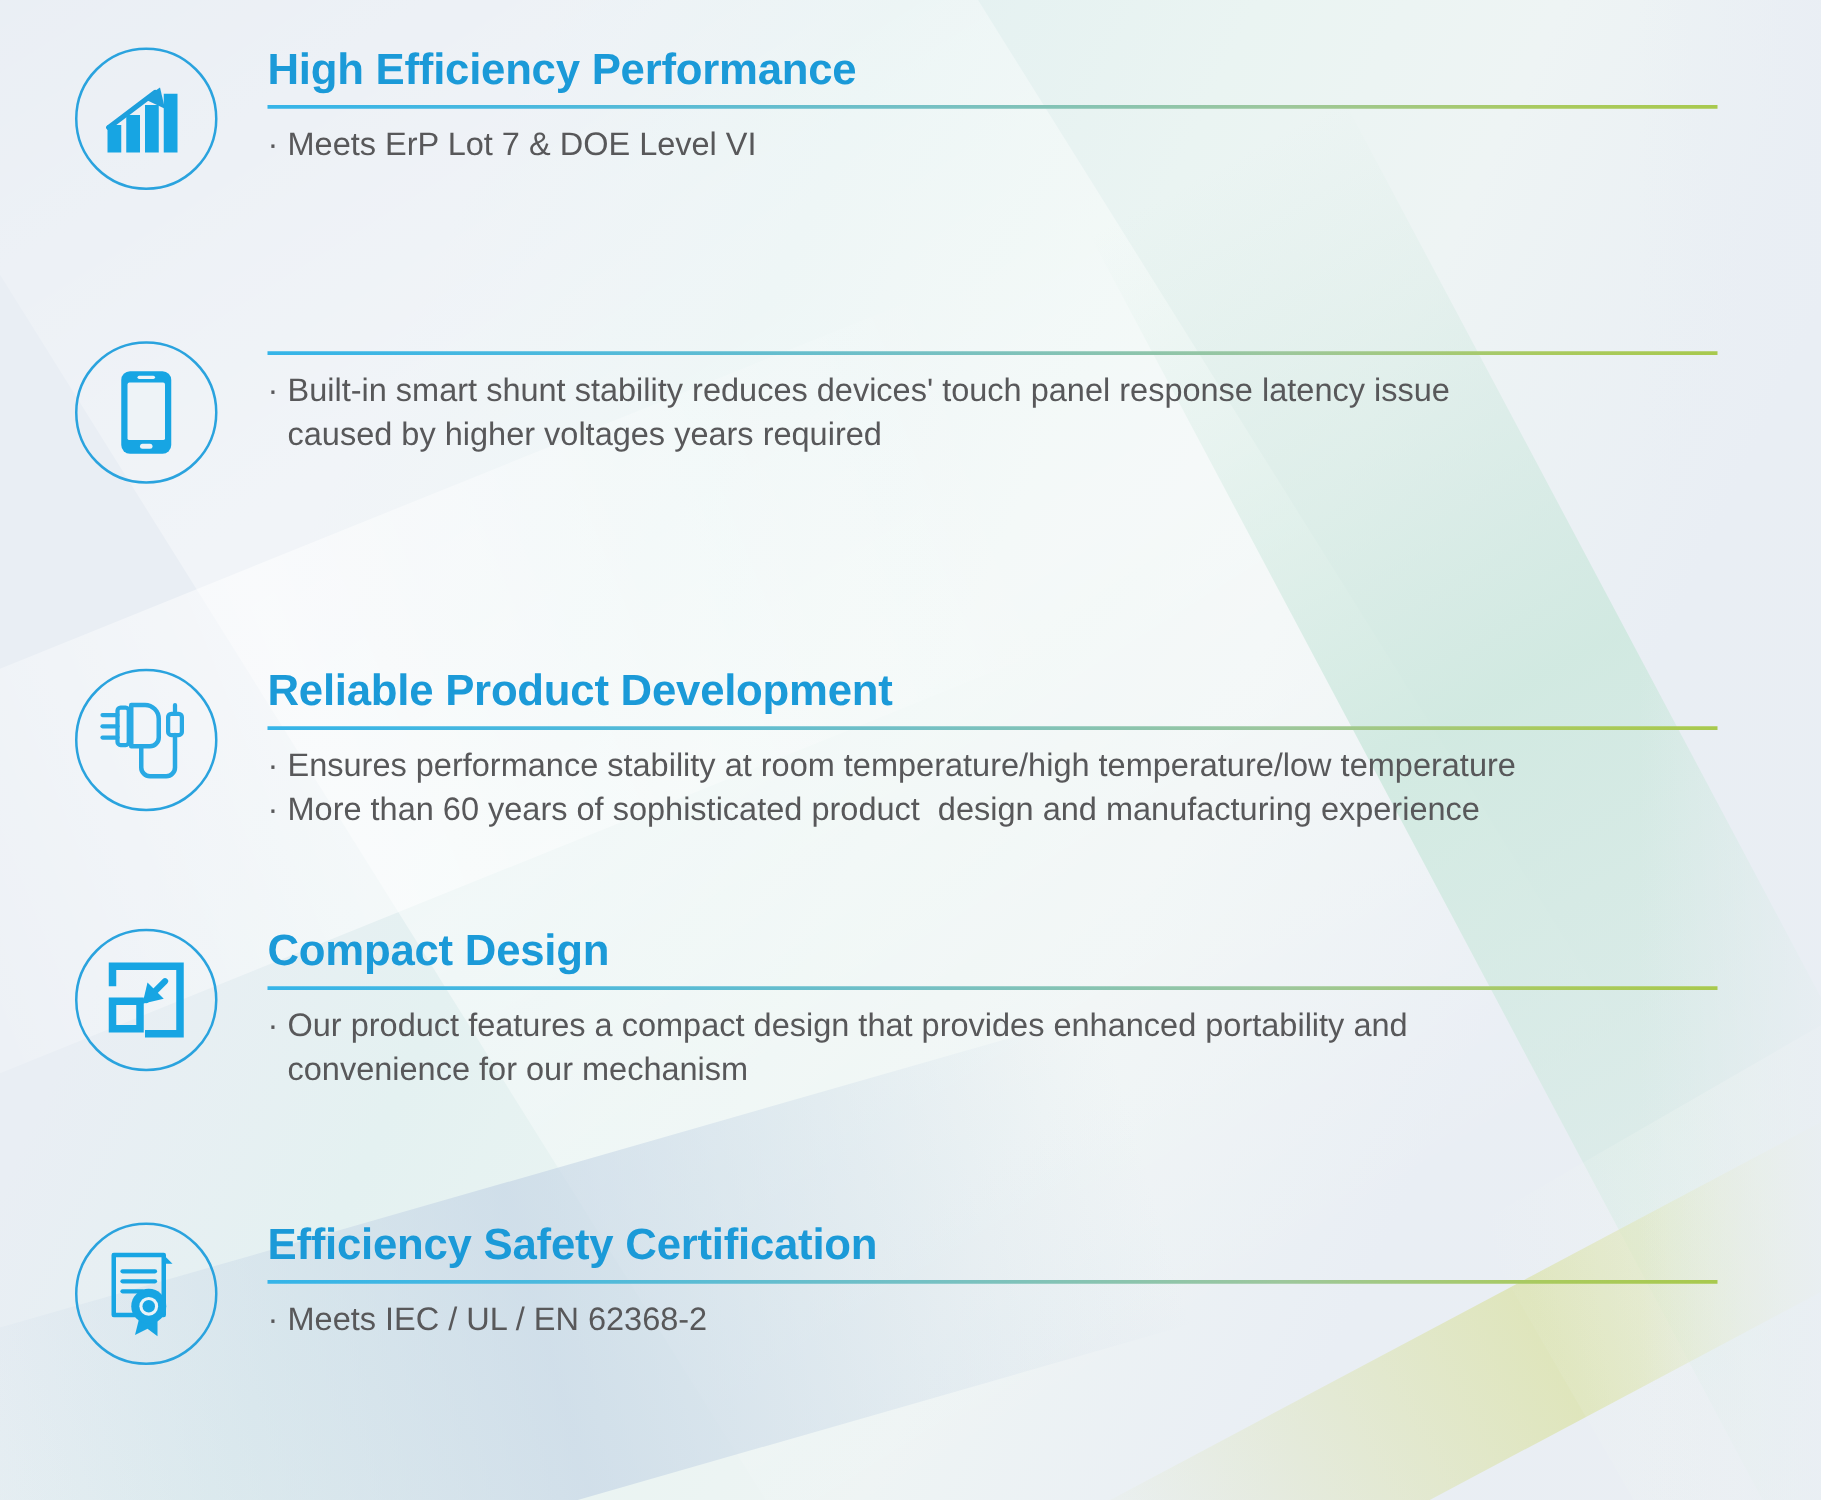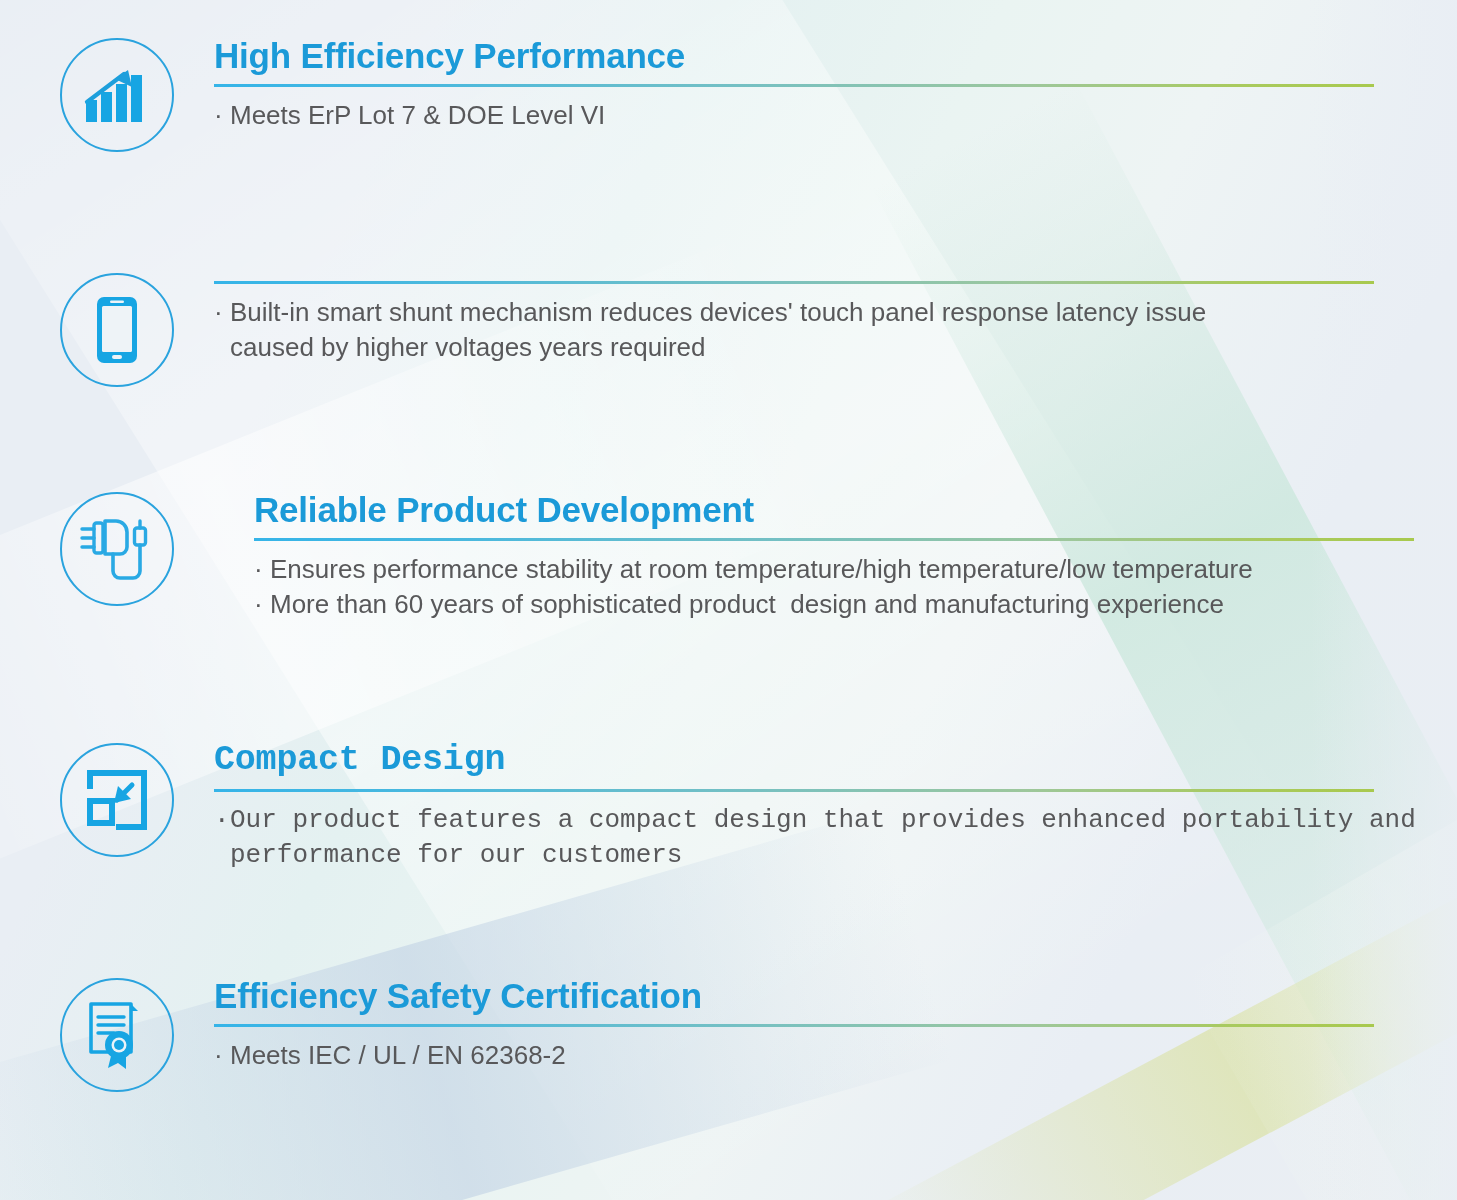--- a/index.html
+++ b/index.html
@@ -203,30 +203,30 @@
       <rect x="15" y="5.5" width="14" height="2.6" rx="1.3" fill="#eef3f7"></rect>
       <rect x="17" y="60" width="10" height="4" rx="2" fill="#eef3f7"></rect>
     </svg>
           </div>
         </div>
         <div class="body-col">
           <div class="divider"></div>
           <div class="bullets">
             <div class="bullet-line">
               <span class="bullet-dot">·</span>
-              <span class="bullet-text">Built-in smart shunt mechanism reduces devices' touch panel response latency issue</span>
+              <span class="bullet-text">Built-in smart shunt stability reduces devices' touch panel response latency issue</span>
             </div>
             <div class="bullet-line continuation">
               <span class="bullet-dot">·</span>
               <span class="bullet-text">caused by higher voltages years required</span>
             </div>
           </div>
         </div>
       </div>
-      <div class="feature" style="top: 489px; gap: 40px;">
+      <div class="feature" style="top: 532px;">
         <div class="icon-wrap">
           <div class="icon-circle">
     <svg width="76" height="68" viewBox="0 0 76 68">
       <path d="M3 14 H15" stroke="#29a9e4" stroke-width="3.4" stroke-linecap="round" fill="none"></path>
       <path d="M3 23 H15" stroke="#29a9e4" stroke-width="3.4" stroke-linecap="round" fill="none"></path>
       <path d="M3 32 H15" stroke="#29a9e4" stroke-width="3.4" stroke-linecap="round" fill="none"></path>
       <rect x="15" y="8" width="9" height="30" rx="2.5" fill="none" stroke="#29a9e4" stroke-width="3.4"></rect>
       <path d="M26 6 H37 a11 11 0 0 1 11 11 V32 a7 7 0 0 1 -7 7 H26 Z" fill="none" stroke="#29a9e4" stroke-width="3.6" stroke-linejoin="round"></path>
       <path d="M34 39 V56 a7 7 0 0 0 7 7 H54 a7 7 0 0 0 7 -7 V30" fill="none" stroke="#29a9e4" stroke-width="3.6" stroke-linecap="round" stroke-linejoin="round"></path>
       <rect x="55.5" y="13" width="11" height="17" rx="2.5" fill="none" stroke="#29a9e4" stroke-width="3.4"></rect>
@@ -242,42 +242,42 @@
               <span class="bullet-dot">·</span>
               <span class="bullet-text">Ensures performance stability at room temperature/high temperature/low temperature</span>
             </div>
             <div class="bullet-line">
               <span class="bullet-dot">·</span>
               <span class="bullet-text">More than 60 years of sophisticated product  design and manufacturing experience</span>
             </div>
           </div>
         </div>
       </div>
-      <div class="feature" style="top: 740px; font-family: Liberation Mono, monospace;">
+      <div class="feature" style="top: 740px;">
         <div class="icon-wrap">
           <div class="icon-circle">
     <svg width="62" height="62" viewBox="0 0 62 62">
       <path d="M4 20 V4 H58 V58 H30" fill="none" stroke="#17a5e3" stroke-width="6"></path>
       <rect x="4" y="32" width="22" height="22" fill="none" stroke="#17a5e3" stroke-width="6"></rect>
       <path d="M46 16 L31 31" stroke="#17a5e3" stroke-width="5" stroke-linecap="round"></path>
       <path d="M28 34 L45 30 L32 17 Z" fill="#17a5e3"></path>
     </svg>
           </div>
         </div>
         <div class="body-col">
           <div class="feature-title">Compact Design</div>
           <div class="divider"></div>
           <div class="bullets">
             <div class="bullet-line">
               <span class="bullet-dot">·</span>
               <span class="bullet-text">Our product features a compact design that provides enhanced portability and</span>
             </div>
             <div class="bullet-line continuation">
               <span class="bullet-dot">·</span>
-              <span class="bullet-text">performance for our customers</span>
+              <span class="bullet-text">convenience for our mechanism</span>
             </div>
           </div>
         </div>
       </div>
       <div class="feature" style="top: 975px;">
         <div class="icon-wrap">
           <div class="icon-circle">
     <svg width="62" height="70" viewBox="0 0 62 70">
       <path d="M5 4 H45 L45 52 H5 Z" fill="none" stroke="#17a5e3" stroke-width="3.6" stroke-linejoin="round"></path>
       <path d="M45 4 L52 11 L45 11 Z" fill="#17a5e3"></path>

